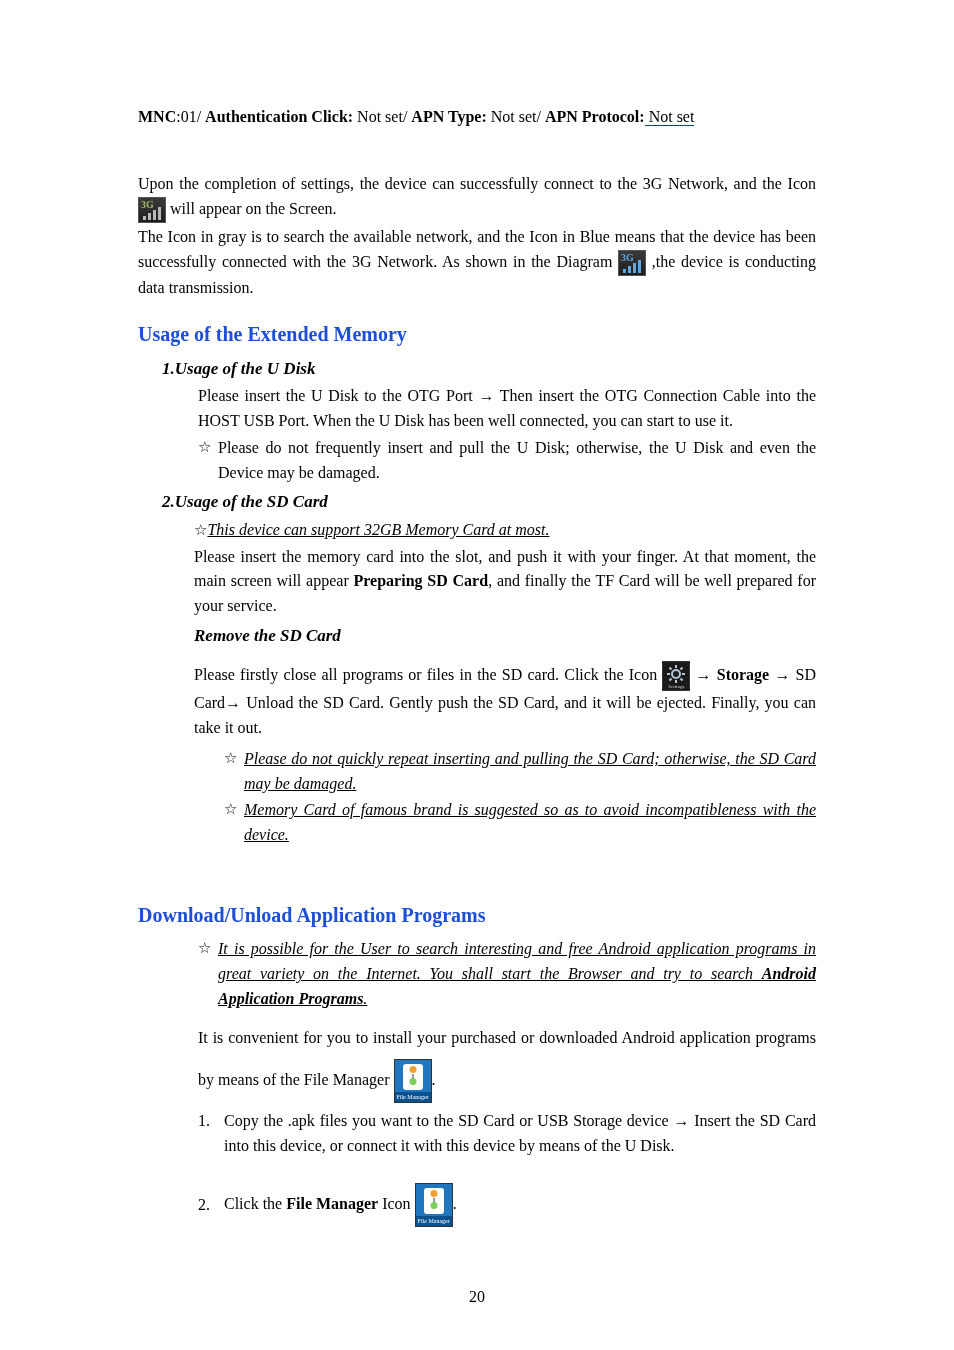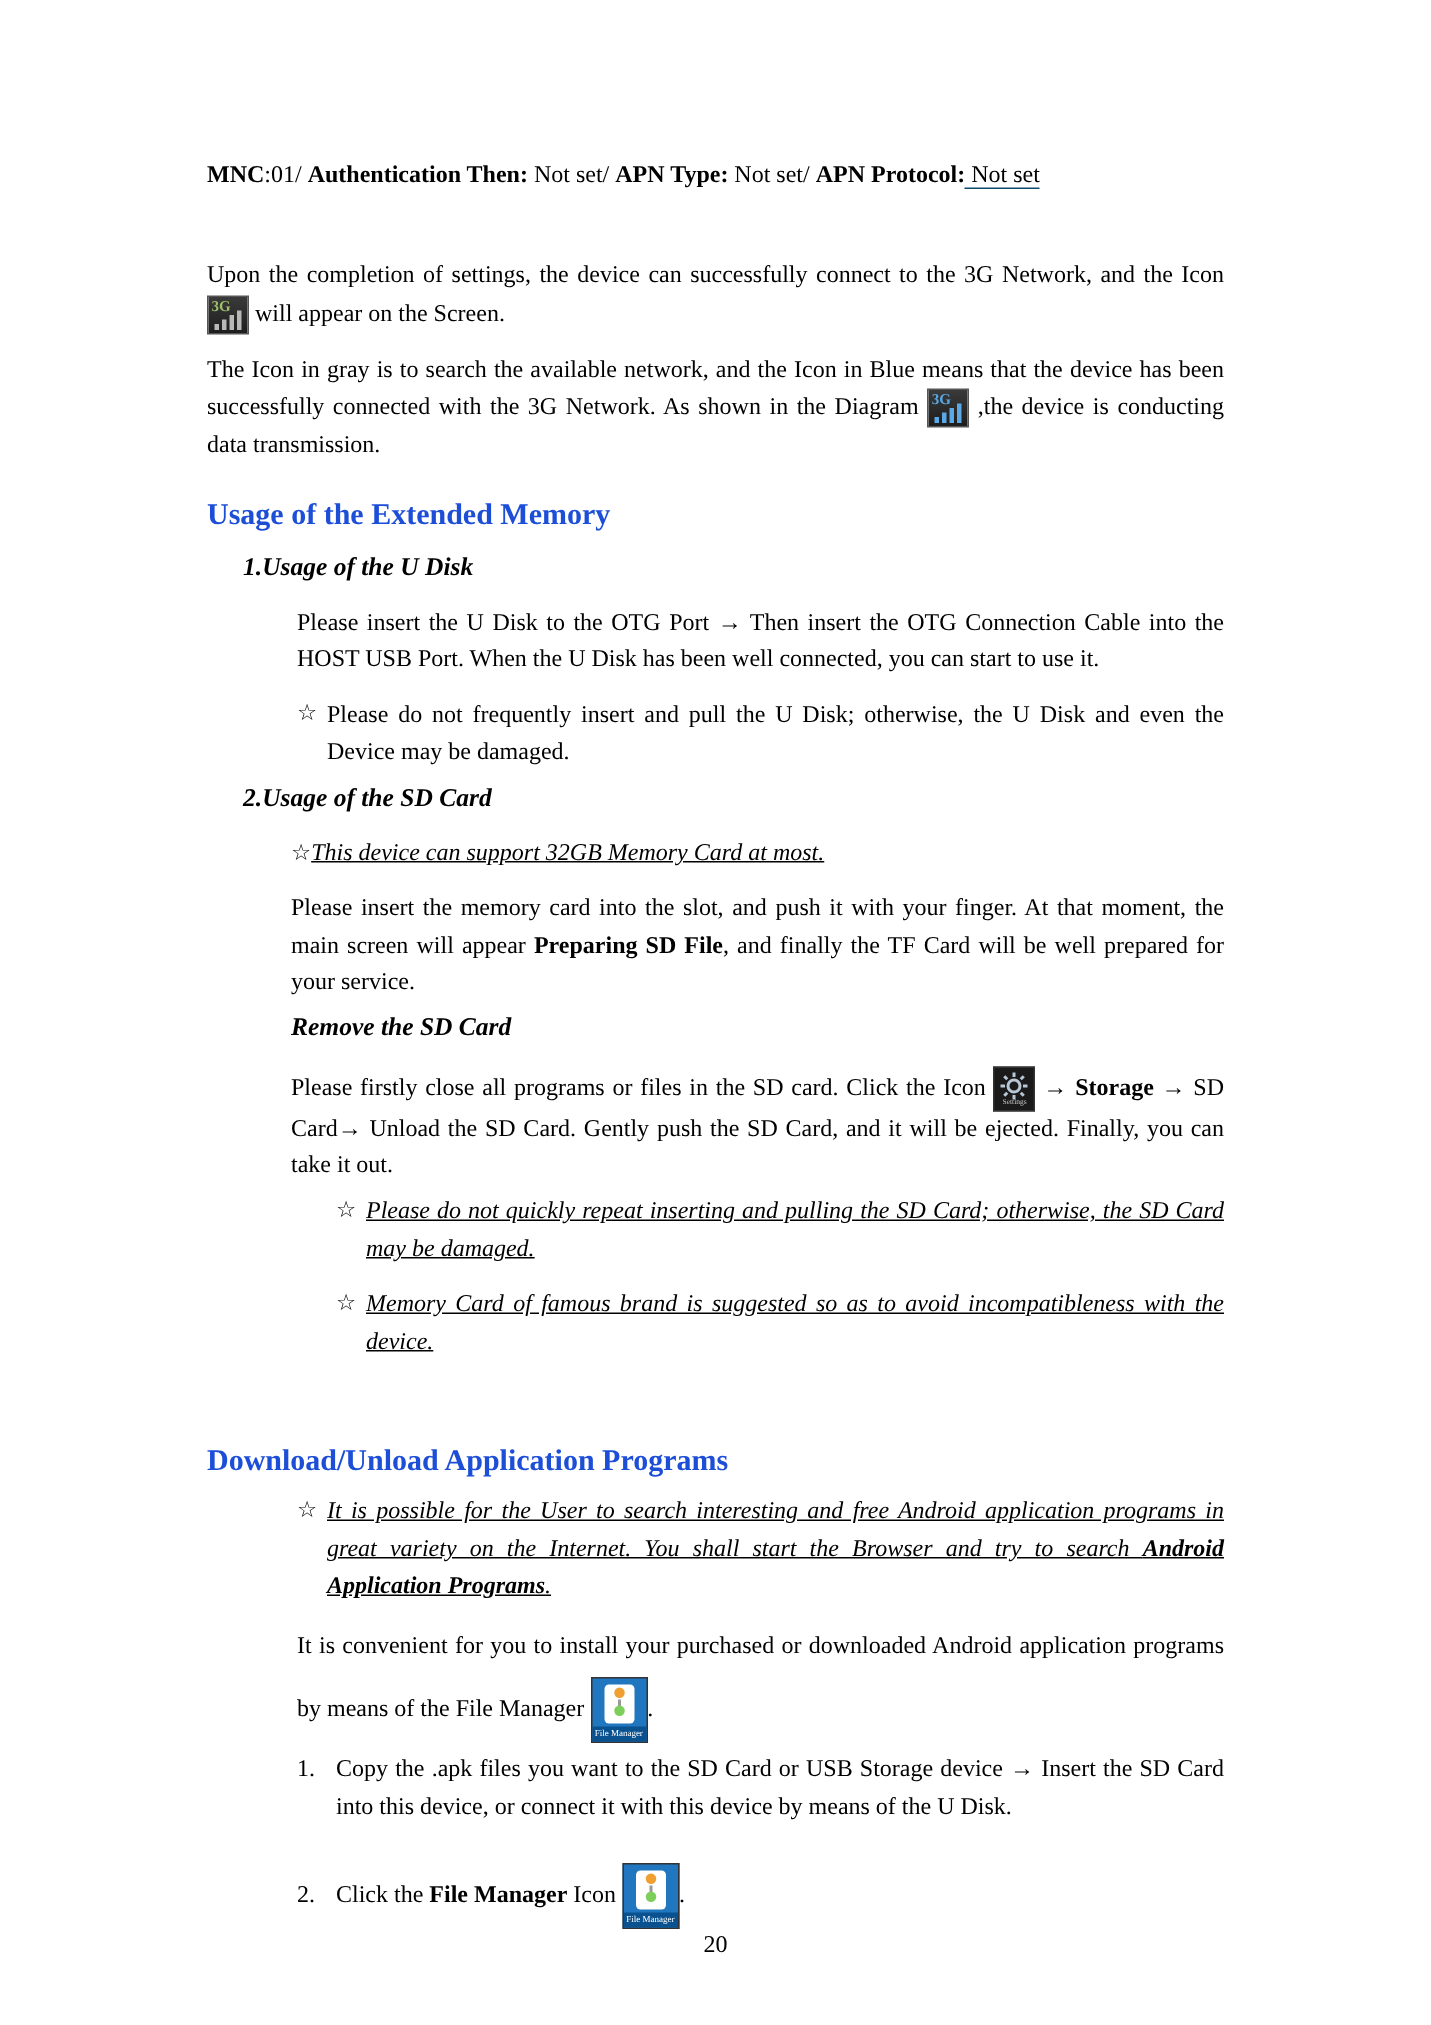--- a/index.html
+++ b/index.html
@@ -130,32 +130,32 @@
   .num-item .txt { flex: 1; text-align: justify; }
   .pagenum {
     position: absolute;
     bottom: 40px;
     left: 0; right: 0;
     text-align: center;
     font-size: 16px;
   }
   .justify { text-align: justify; }
   .mt6 { margin-top: 6px; }
-  .mt2 { margin-top: 12px; }
+  .mt2 { margin-top: 2px; }
   .starline { display:flex; }
   .starline .s { width: 20px; flex: 0 0 20px; }
   .starline .t { flex: 1; text-align: justify; }
 </style>
 </head>
 <body>
 
 <div class="page">
 
   <div class="header-line">
-    <span class="bold">MNC</span><span>:01/ </span><span class="bold">Authentication Then:</span><span> Not set/   </span><span class="bold">APN Type:</span><span> Not set/   </span><span class="bold">APN Protocol:</span><span class="underline"> Not set</span>
+    <span class="bold">MNC</span><span>:01/ </span><span class="bold">Authentication Click:</span><span> Not set/   </span><span class="bold">APN Type:</span><span> Not set/   </span><span class="bold">APN Protocol:</span><span class="underline"> Not set</span>
   </div>
 
   <div style="height:38px"></div>
 
   <div class="justify">
     <span>Upon the completion of settings, the device can successfully connect to the 3G Network, and the Icon</span>
     <span class="float-icon icon-3g"><span class="bars">
           <span></span>
           <span></span>
           <span></span>
@@ -188,21 +188,21 @@
     </div>
   </div>
 
   <div class="h3" style="margin-left:24px; margin-top:4px">2.Usage of the SD Card</div>
 
   <div style="margin-left:56px" class="mt2">
     <span class="star">☆</span><span class="italic">This device can support 32GB Memory Card at most.</span>
   </div>
 
   <div class="body-block justify mt2">
-    <span>Please insert the memory card into the slot, and push it with your finger. At that moment, the main screen will appear </span><span class="bold">Preparing SD File</span><span>, and finally the TF Card will be well prepared for your service.</span>
+    <span>Please insert the memory card into the slot, and push it with your finger. At that moment, the main screen will appear </span><span class="bold">Preparing SD Card</span><span>, and finally the TF Card will be well prepared for your service.</span>
   </div>
 
   <div class="h3 body-block" style="margin-top:4px">Remove the SD Card</div>
 
   <div style="height:10px"></div>
 
   <div class="body-block justify">
     <span>Please firstly close all programs or files in the SD card. Click the Icon </span>
     <span class="icon-settings">
       <svg width="20" height="20" viewBox="0 0 20 20">

